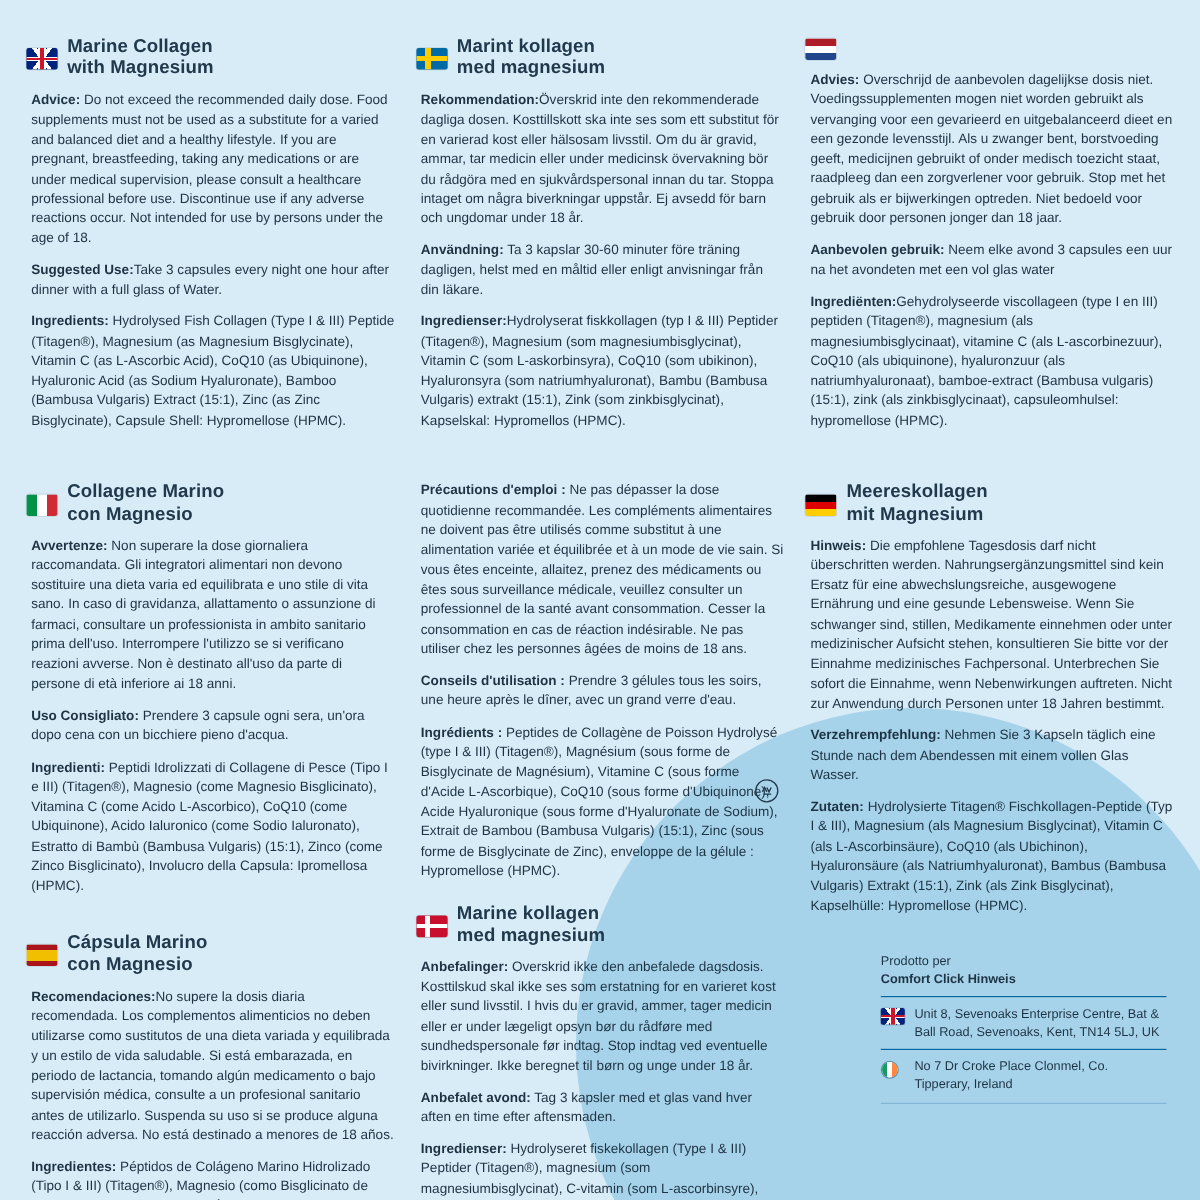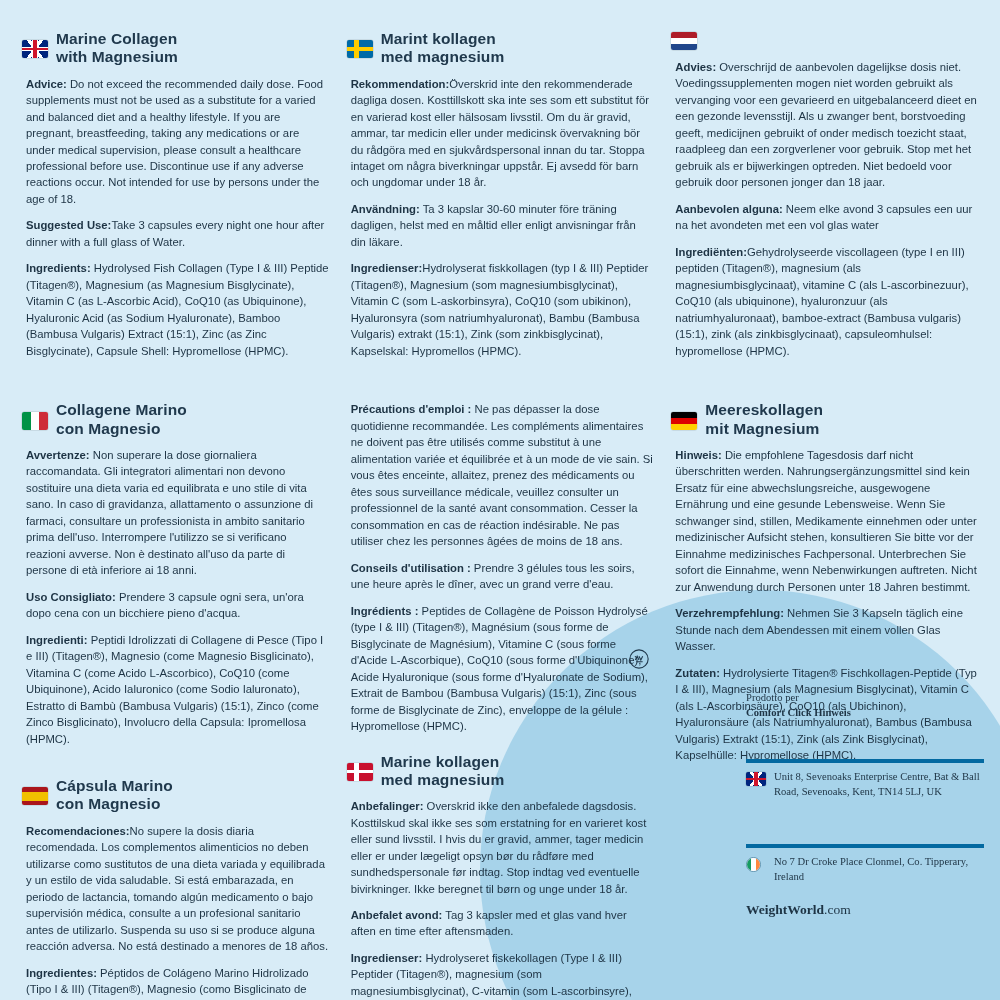--- a/index.html
+++ b/index.html
@@ -139,36 +139,34 @@
     background:
       linear-gradient(to bottom, transparent 38%, #fff 38%, #fff 58%, transparent 58%),
       linear-gradient(to right, transparent 28%, #fff 28%, #fff 45%, transparent 45%);
   }
   .flag-pair { display: flex; gap: 4px; flex: 0 0 auto; margin-top: 2px; }
   .flag-pair .flag { margin-top: 0; }
 
   
   .mfr {
     position: absolute;
-    right: 16px;
+    right: 28px;
     bottom: 80px;
     width: 238px;
     z-index: 3;
     color: #1d3344;
     font-size: 10.6px;
     line-height: 1.4;
-    font-family: Liberation Serif, serif;
   }
   .mfr .mfr-top { margin-bottom: 6px; }
   .mfr .mfr-bold { font-weight: bold; }
   .mfr-row {
     display: flex; align-items: flex-start; gap: 8px;
     padding: 7px 0;
-    border-top: 4px solid #0369a1;
-    margin-top: 38px;
+    border-top: 1px solid #0369a1;
   }
   .mfr-row:last-of-type { border-bottom: 1px solid #7fb7d4; }
   .mfr-icon { flex: 0 0 20px; margin-top: 2px; }
   .mfr-icon .flag { width: 20px; height: 14px; margin-top: 0; }
   .ie-circle {
     width: 15px; height: 15px; border-radius: 50%;
     background: #fff;
     border: 1px solid #5a90ad;
     position: relative; overflow: hidden;
   }
@@ -306,21 +304,21 @@
     <div class="col right">
 
       <div class="block">
         <div class="blk-head">
           <div class="flag-pair">
             <div class="flag fl-nl"></div>
           </div>
         </div>
         <div class="body-text">
           <p><span class="lbl">Advies:</span><span> Overschrijd de aanbevolen dagelijkse dosis niet. Voedingssupplementen mogen niet worden gebruikt als vervanging voor een gevarieerd en uitgebalanceerd dieet en een gezonde levensstijl. Als u zwanger bent, borstvoeding geeft, medicijnen gebruikt of onder medisch toezicht staat, raadpleeg dan een zorgverlener voor gebruik. Stop met het gebruik als er bijwerkingen optreden. Niet bedoeld voor gebruik door personen jonger dan 18 jaar.</span></p>
-          <p><span class="lbl">Aanbevolen alguna:</span><span> Neem elke avond 3 capsules een uur na het avondeten met een vol glas water</span></p>
+          <p><span class="lbl">Aanbevolen gebruik:</span><span> Neem elke avond 3 capsules een uur na het avondeten met een vol glas water</span></p>
           <p><span class="lbl">Ingrediënten:</span><span>Gehydrolyseerde viscollageen (type I en III) peptiden (Titagen®), magnesium (als magnesiumbisglycinaat), vitamine C (als L-ascorbinezuur), CoQ10 (als ubiquinone), hyaluronzuur (als natriumhyaluronaat), bamboe-extract (Bambusa vulgaris) (15:1), zink (als zinkbisglycinaat), capsuleomhulsel: hypromellose (HPMC).</span></p>
         </div>
       </div>
 
       <div class="block" style="margin-top:42px">
         <div class="blk-head">
           <div class="flag-pair">
             <div class="flag fl-de"></div>
           </div>
           <div class="blk-title">
@@ -357,18 +355,15 @@
           </div>
       </div>
       <div>Unit 8, Sevenoaks Enterprise Centre, Bat &amp; Ball Road, Sevenoaks, Kent, TN14 5LJ, UK</div>
     </div>
     <div class="mfr-row">
       <div class="mfr-icon">
         <div class="ie-circle"></div>
       </div>
       <div>No 7 Dr Croke Place Clonmel, Co. Tipperary, Ireland</div>
     </div>
-    <div class="brand">
-      <b>WeightWorld</b><span class="dotcom">.com</span>
-    </div>
   </div>
 
 </div>
 
 </body></html>

